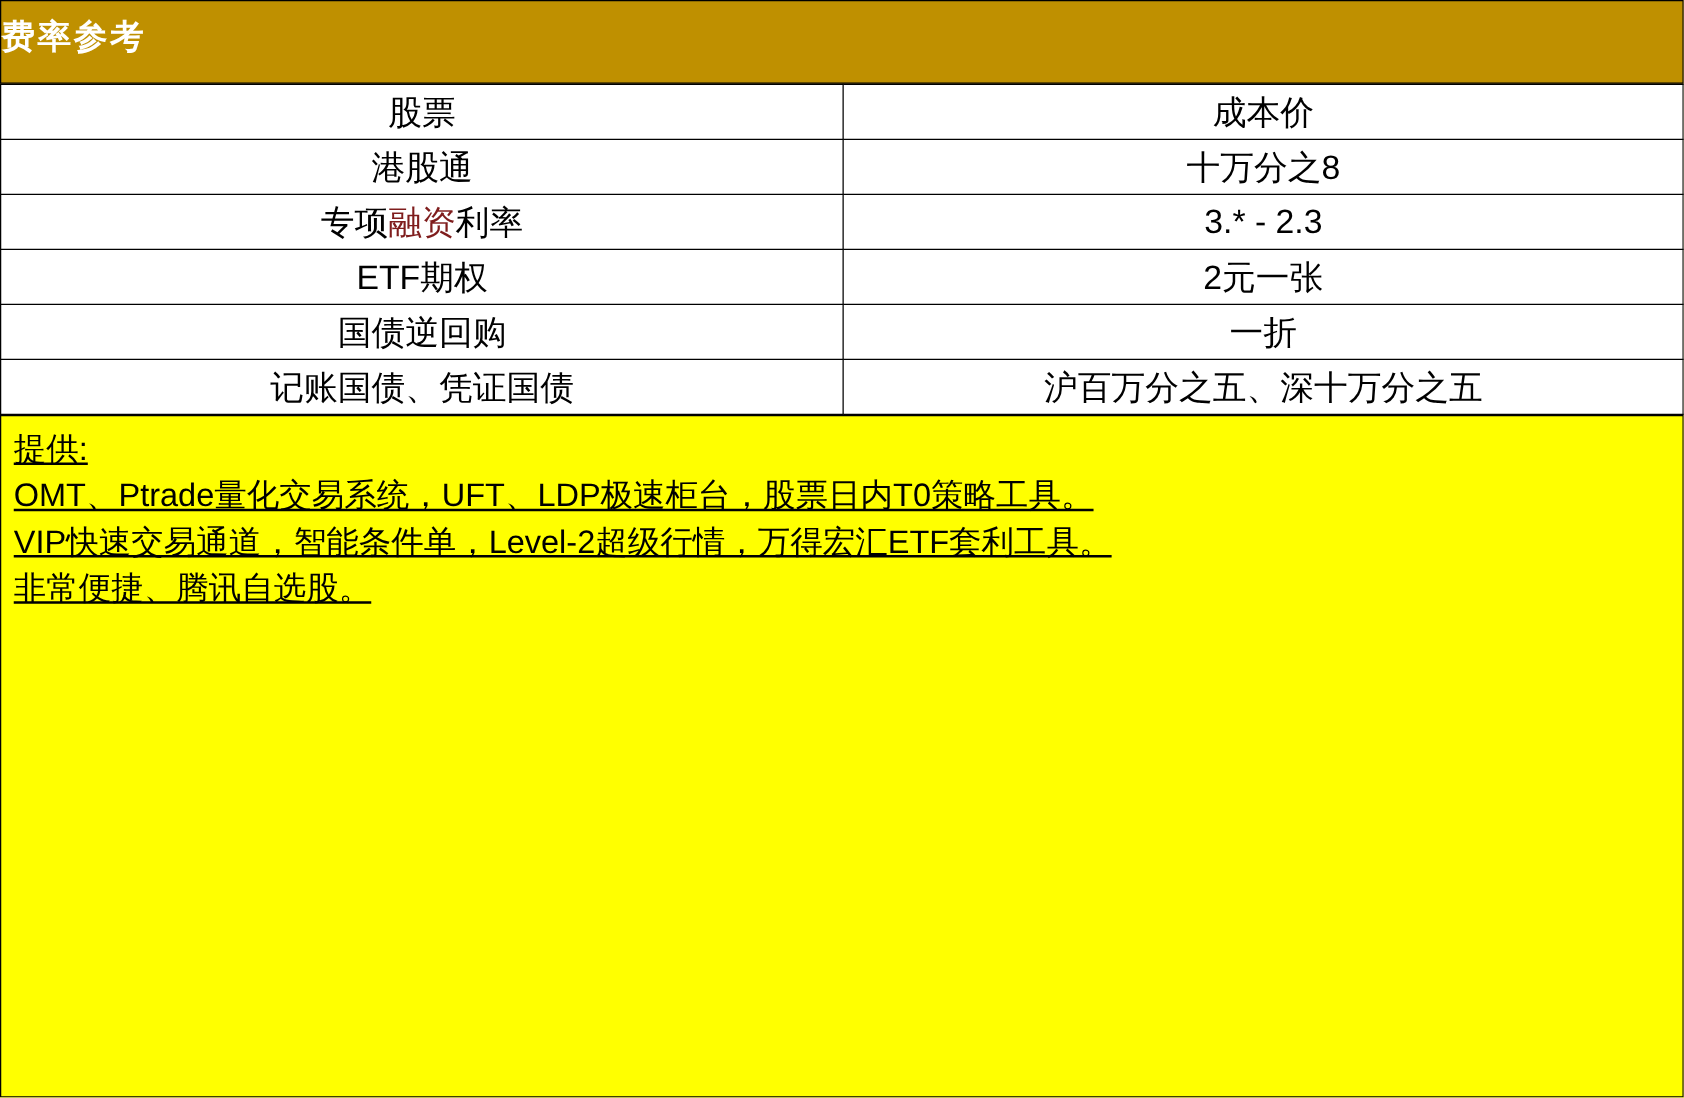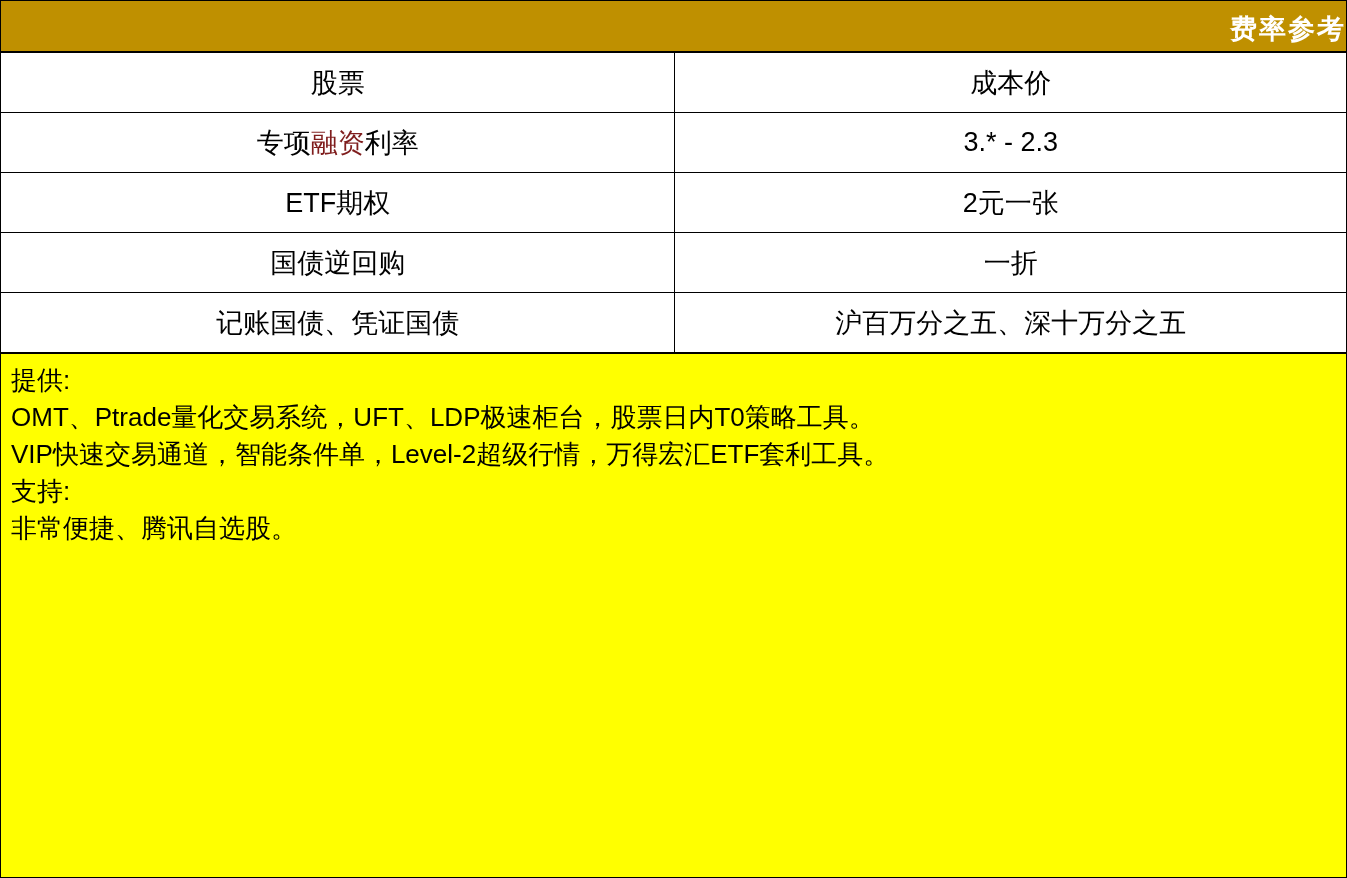--- a/index.html
+++ b/index.html
@@ -19,35 +19,35 @@
     box-sizing: border-box;
     display: flex;
     flex-direction: column;
     background: #ffffff;
   }
   .title-bar {
     background: #bf9000;
     color: #ffffff;
     font-size: 27px;
     font-weight: bold;
-    text-align: right;
+    text-align: left;
     line-height: 57px;
-    height: 52px;
+    height: 67px;
     border: 1px solid #000000;
     box-sizing: border-box;
     letter-spacing: 2px;
   }
   table.fee-table {
     border-collapse: collapse;
     width: 100%;
     table-layout: fixed;
   }
   table.fee-table td {
     border: 1px solid #000000;
-    height: 60px;
+    height: 44px;
     text-align: center;
     vertical-align: middle;
     font-size: 27px;
     color: #000000;
     padding: 0 6px;
     box-sizing: border-box;
     white-space: nowrap;
     overflow: hidden;
   }
   td.col-left { width: 50.1%; }
@@ -63,36 +63,41 @@
     box-sizing: border-box;
     flex: 1 1 auto;
     padding: 8px 10px 6px 10px;
     font-size: 26px;
     line-height: 37px;
     color: #000000;
     overflow: hidden;
   }
   .notes .line {
     white-space: pre-wrap;
+    text-decoration: underline;
   }
 </style>
 </head>
 <body>
 
 <div class="sheet">
 
   <div class="title-bar">费率参考</div>
 
   <table class="fee-table">
     <tbody>
       <tr>
         <td class="col-left">股票</td>
         <td class="col-right">成本价</td>
       </tr>
 
+      <tr>
+        <td class="col-left">港股通</td>
+        <td class="col-right">十万分之8</td>
+      </tr>
 
       <tr>
         <td class="col-left"><span>专项</span><span class="hl-red">融资</span><span>利率</span></td>
         <td class="col-right val-red">3.* - 2.3</td>
       </tr>
 
 
 
       <tr>
         <td class="col-left">ETF期权</td>
@@ -109,17 +114,16 @@
         <td class="col-left">记账国债、凭证国债</td>
         <td class="col-right val-blue">沪百万分之五、深十万分之五</td>
       </tr>
     </tbody>
   </table>
 
   <div class="notes">
     <div class="line">提供:</div>
     <div class="line">OMT、Ptrade量化交易系统，UFT、LDP极速柜台，股票日内T0策略工具。</div>
     <div class="line">VIP快速交易通道，智能条件单，Level-2超级行情，万得宏汇ETF套利工具。</div>
-    <div class="line">支持:</div>
     <div class="line">非常便捷、腾讯自选股。</div>
   </div>
 
 </div>
 
 </body></html>

